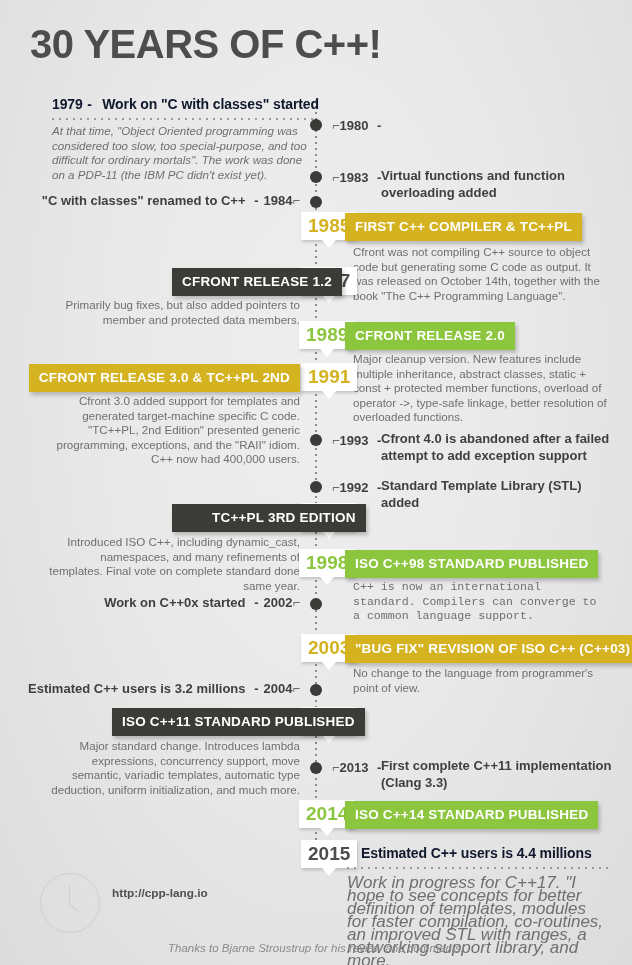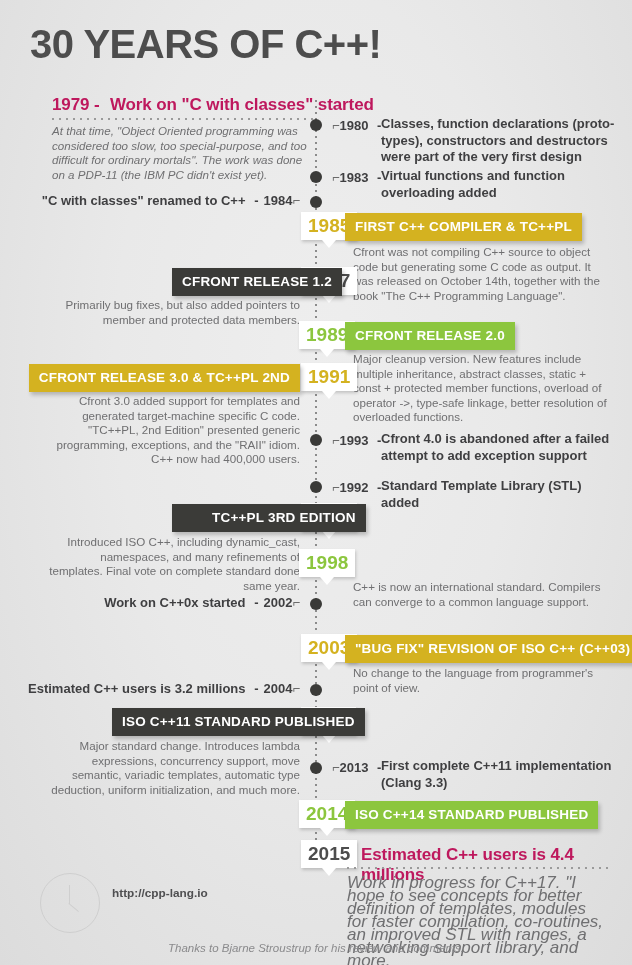--- a/index.html
+++ b/index.html
@@ -70,21 +70,21 @@
   .body{
     font-size:11.6px;line-height:14.6px;color:#6f6f71;
   }
 
   .minor{
     font-size:13px;line-height:16.5px;color:#3f3f41;font-weight:600;
   }
   .minor .yr{font-weight:700;}
 
   .headline{
-    font-size:17px;font-weight:700;color:#be185d;letter-spacing:-.1px;
+    font-size:14px;font-weight:700;color:#0f172a;letter-spacing:-.1px;
   }
 
   .italicbody{
     font-size:17px;line-height:13px;color:#6f6f71;font-style:italic;
   }
 
   
   .hrule{
     position:absolute;height:2px;
     background-image:linear-gradient(to right,#9a9a9a 0 2px,transparent 2px 7px);
@@ -125,21 +125,20 @@
     </div>
   </div>
   <div class="hrule" style="left:52px;top:118px;width:262px;"></div>
   <div class="body" style="position:absolute;left:52px;top:124px;width:258px;font-style:italic;">At that time, "Object Oriented programming was considered too slow, too special-purpose, and too difficult for ordinary mortals". The work was done on a PDP-11 (the IBM PC didn't exist yet).</div>
 
   <div class="dot" style="top:119px;"></div>
   <div style="position:absolute;left:332px;top:116px;width:280px;">
     <span class="tick">⌐</span><span class="minor yr">1980</span>
     <span class="minor" style="margin:0 4px;">-</span>
   </div>
-  <div class="minor" style="position:absolute;left:381px;top:116px;width:240px;">Classes, function declarations (proto-types), constructors and destructors were part of the very first design</div>
 
   <div class="dot" style="top:171px;"></div>
   <div style="position:absolute;left:332px;top:168px;">
     <span class="tick">⌐</span><span class="minor yr">1983</span>
     <span class="minor" style="margin:0 4px;">-</span>
   </div>
   <div class="minor" style="position:absolute;left:381px;top:168px;width:240px;">Virtual functions and function overloading added</div>
 
   <div class="dot" style="top:196px;"></div>
   <div class="minor" style="position:absolute;right:332px;top:193px;white-space:nowrap;">
@@ -175,21 +174,22 @@
     <span class="tick">⌐</span><span class="minor yr">1992</span>
     <span class="minor" style="margin:0 4px;">-</span>
   </div>
   <div class="minor" style="position:absolute;left:381px;top:478px;width:240px;">Standard Template Library (STL) added</div>
 
   <div class="yearbox" style="left:301px;top:503px;">1997</div>
   <div class="badge dark" style="left:172px;top:504px;padding-left:40px;">TC++PL 3RD EDITION</div>
   <div class="body" style="position:absolute;right:332px;top:535px;width:252px;text-align:right;">Introduced ISO C++, including dynamic_cast, namespaces, and many refinements of templates. Final vote on complete standard done same year.</div>
 
   <div class="yearbox green" style="left:299px;top:549px;">1998</div>
-  <div class="body" style="position:absolute;left:353px;top:580px;width:250px;">C++ is now an international standard. Compilers can converge to a common language support.</div>
+  <div class="badge green" style="left:345px;top:550px;">ISO C++98 STANDARD PUBLISHED</div>
+  <div class="body" style="position:absolute;left:353px;top:580px;width:250px;font-family:Liberation Mono, monospace;">C++ is now an international standard. Compilers can converge to a common language support.</div>
 
   <div class="dot" style="top:598px;"></div>
   <div class="minor" style="position:absolute;right:332px;top:595px;white-space:nowrap;">
     <span>Work on C++0x started</span>
     <span style="margin:0 5px;">-</span><span class="yr">2002</span><span class="tick">⌐</span>
   </div>
 
   <div class="yearbox gold" style="left:301px;top:634px;">2003</div>
   <div class="badge gold" style="left:345px;top:635px;">"BUG FIX" REVISION OF ISO C++ (C++03)</div>
   <div class="body" style="position:absolute;left:353px;top:666px;width:240px;">No change to the language from programmer's point of view.</div>

